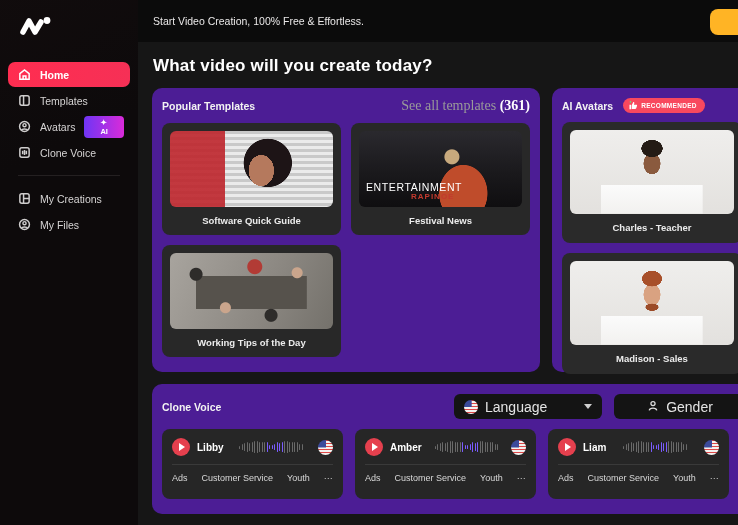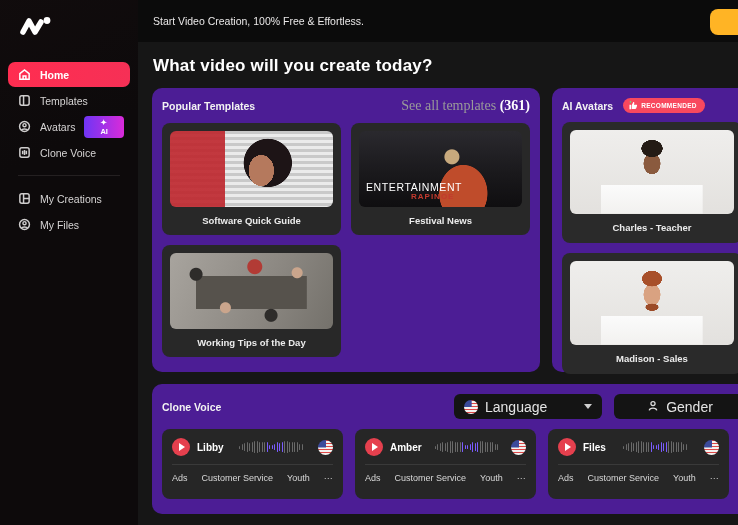--- a/index.html
+++ b/index.html
@@ -359,21 +359,21 @@
           <span>Youth</span>
           <span>···</span>
         </div>
       </div>
 
       <div class="voice-card">
         <div class="vc-top">
           <span class="play-btn">
               <i></i>
             </span>
-          <span class="vc-name">Files</span>
+          <span class="vc-name">Liam</span>
           <span class="waveform">
               <i style="height: 3px;"></i>
               <i style="height: 5.67475px;"></i>
               <i style="height: 8.25222px;"></i>
               <i style="height: 10.6408px;"></i>
               <i style="height: 8.7598px;"></i>
               <i style="height: 10.5443px;"></i>
               <i style="height: 11.9486px;"></i>
               <i style="height: 12.9494px;"></i>
               <i style="height: 9.54647px;"></i>

